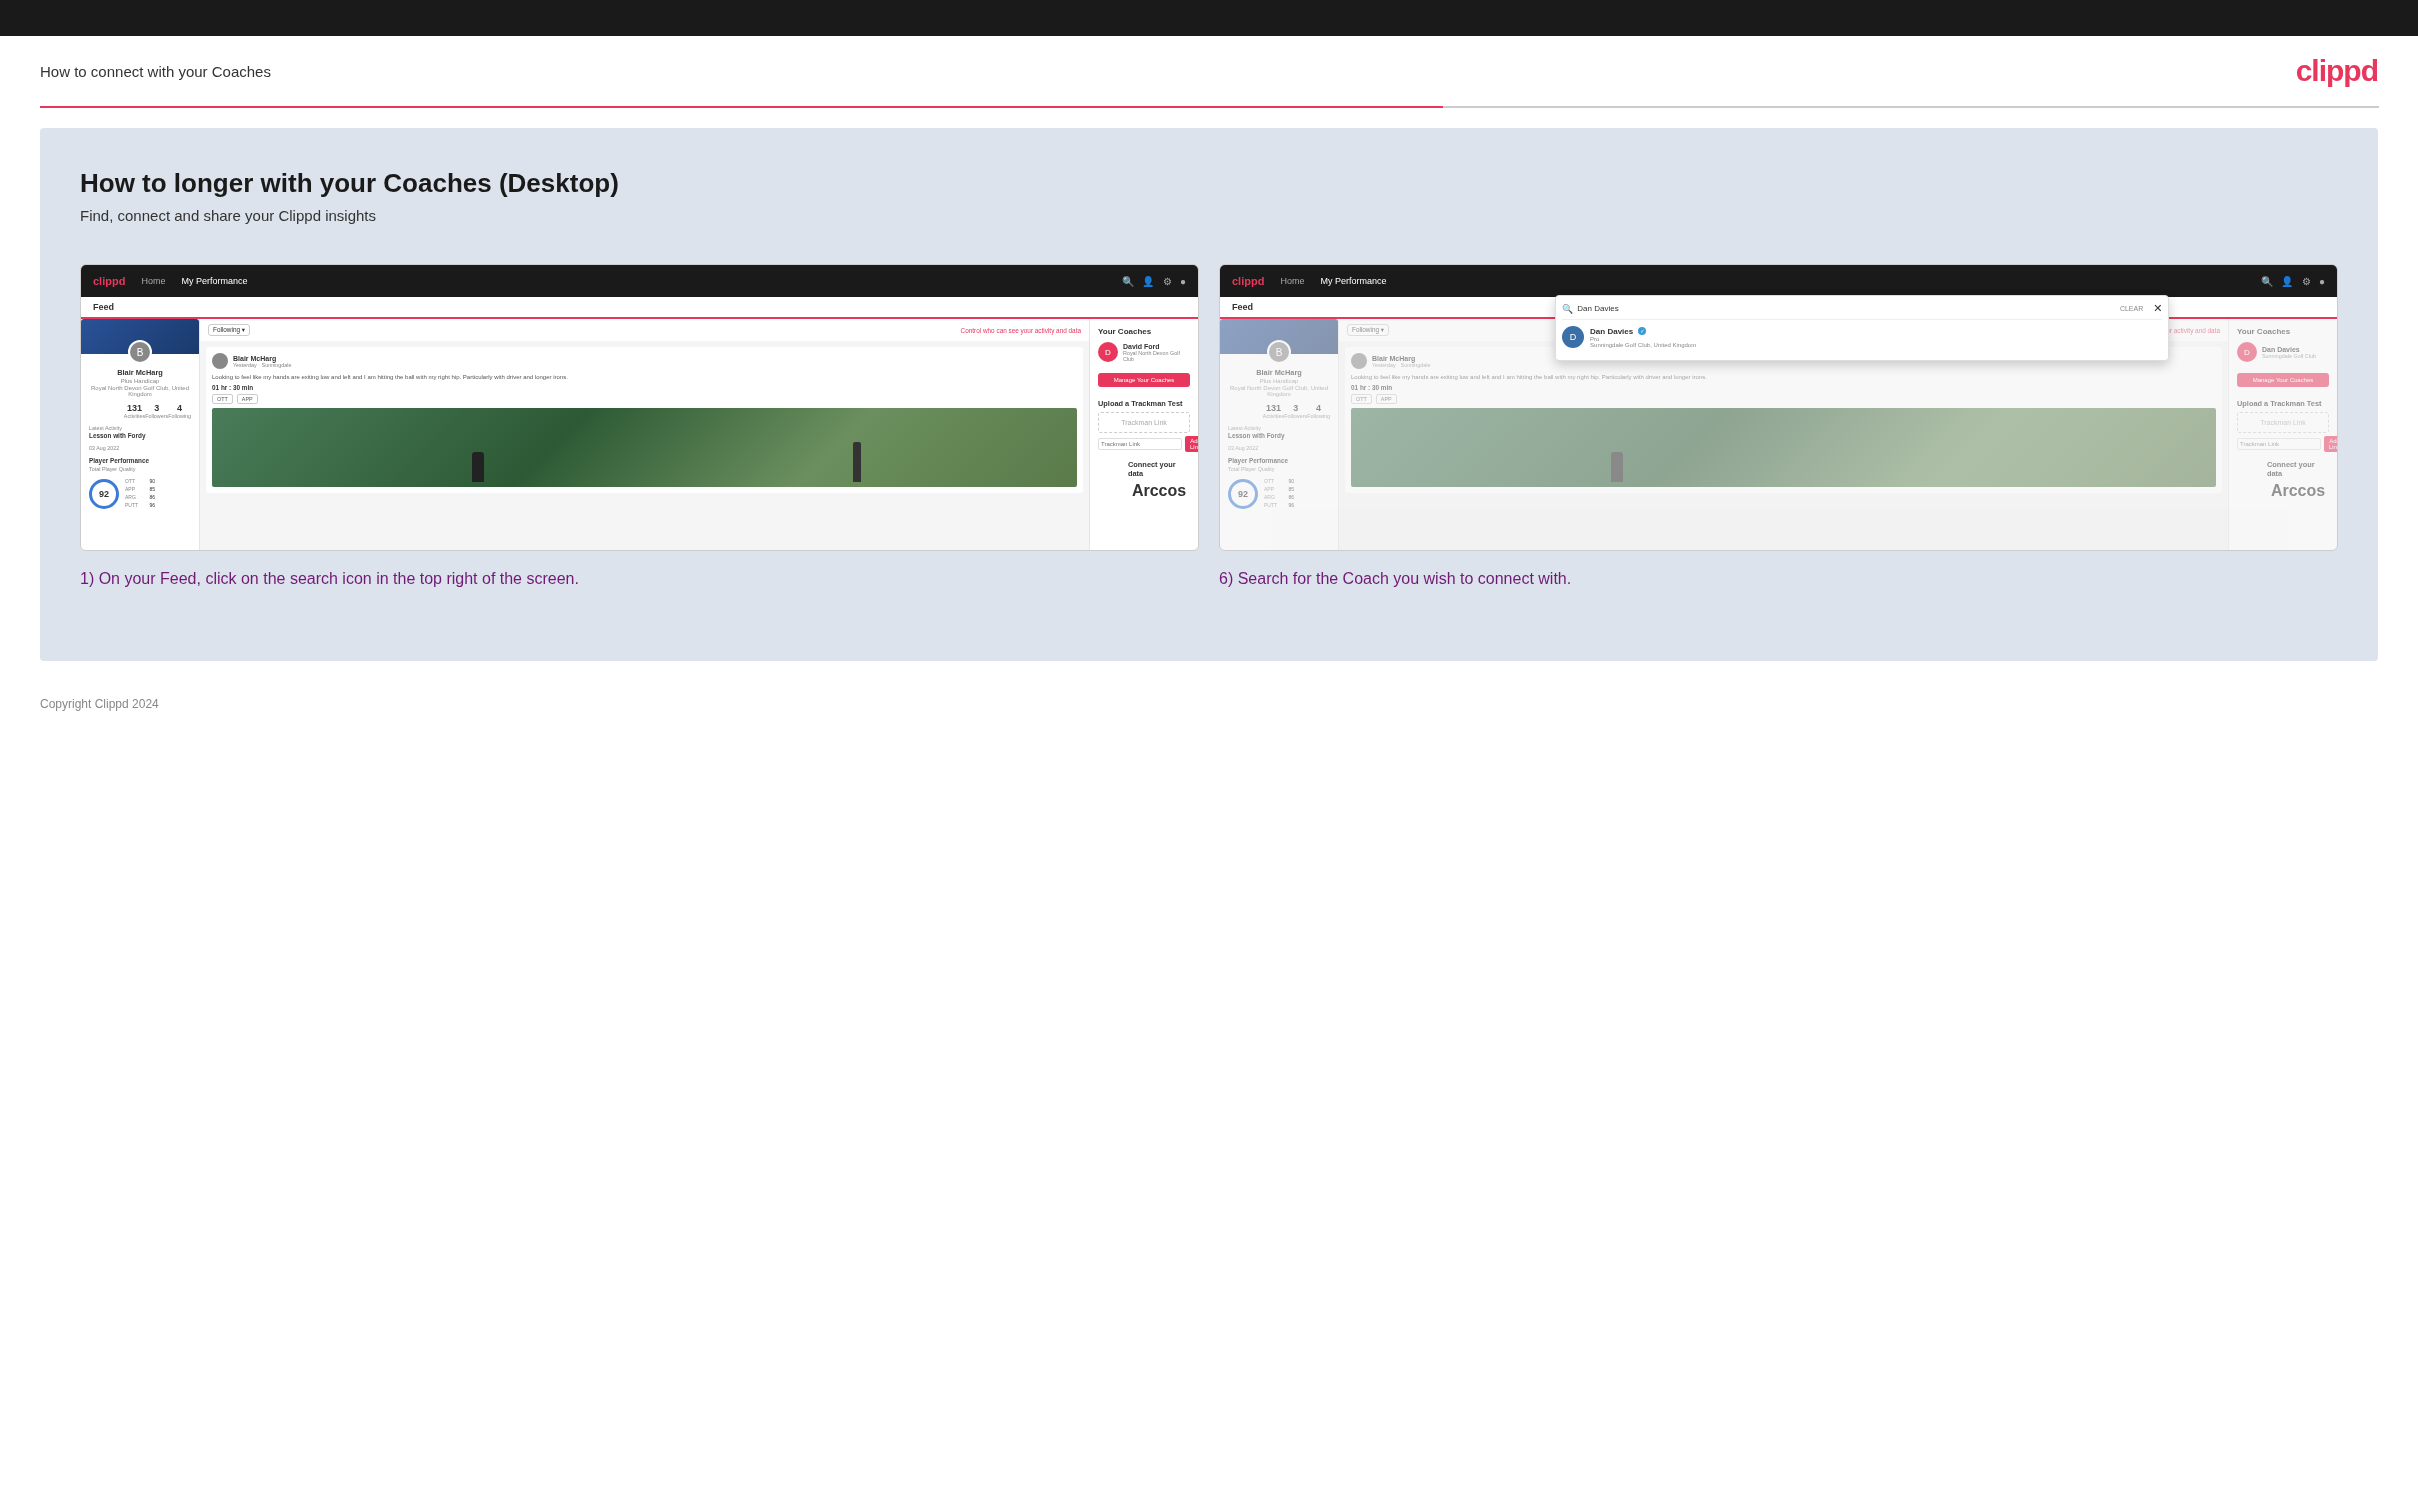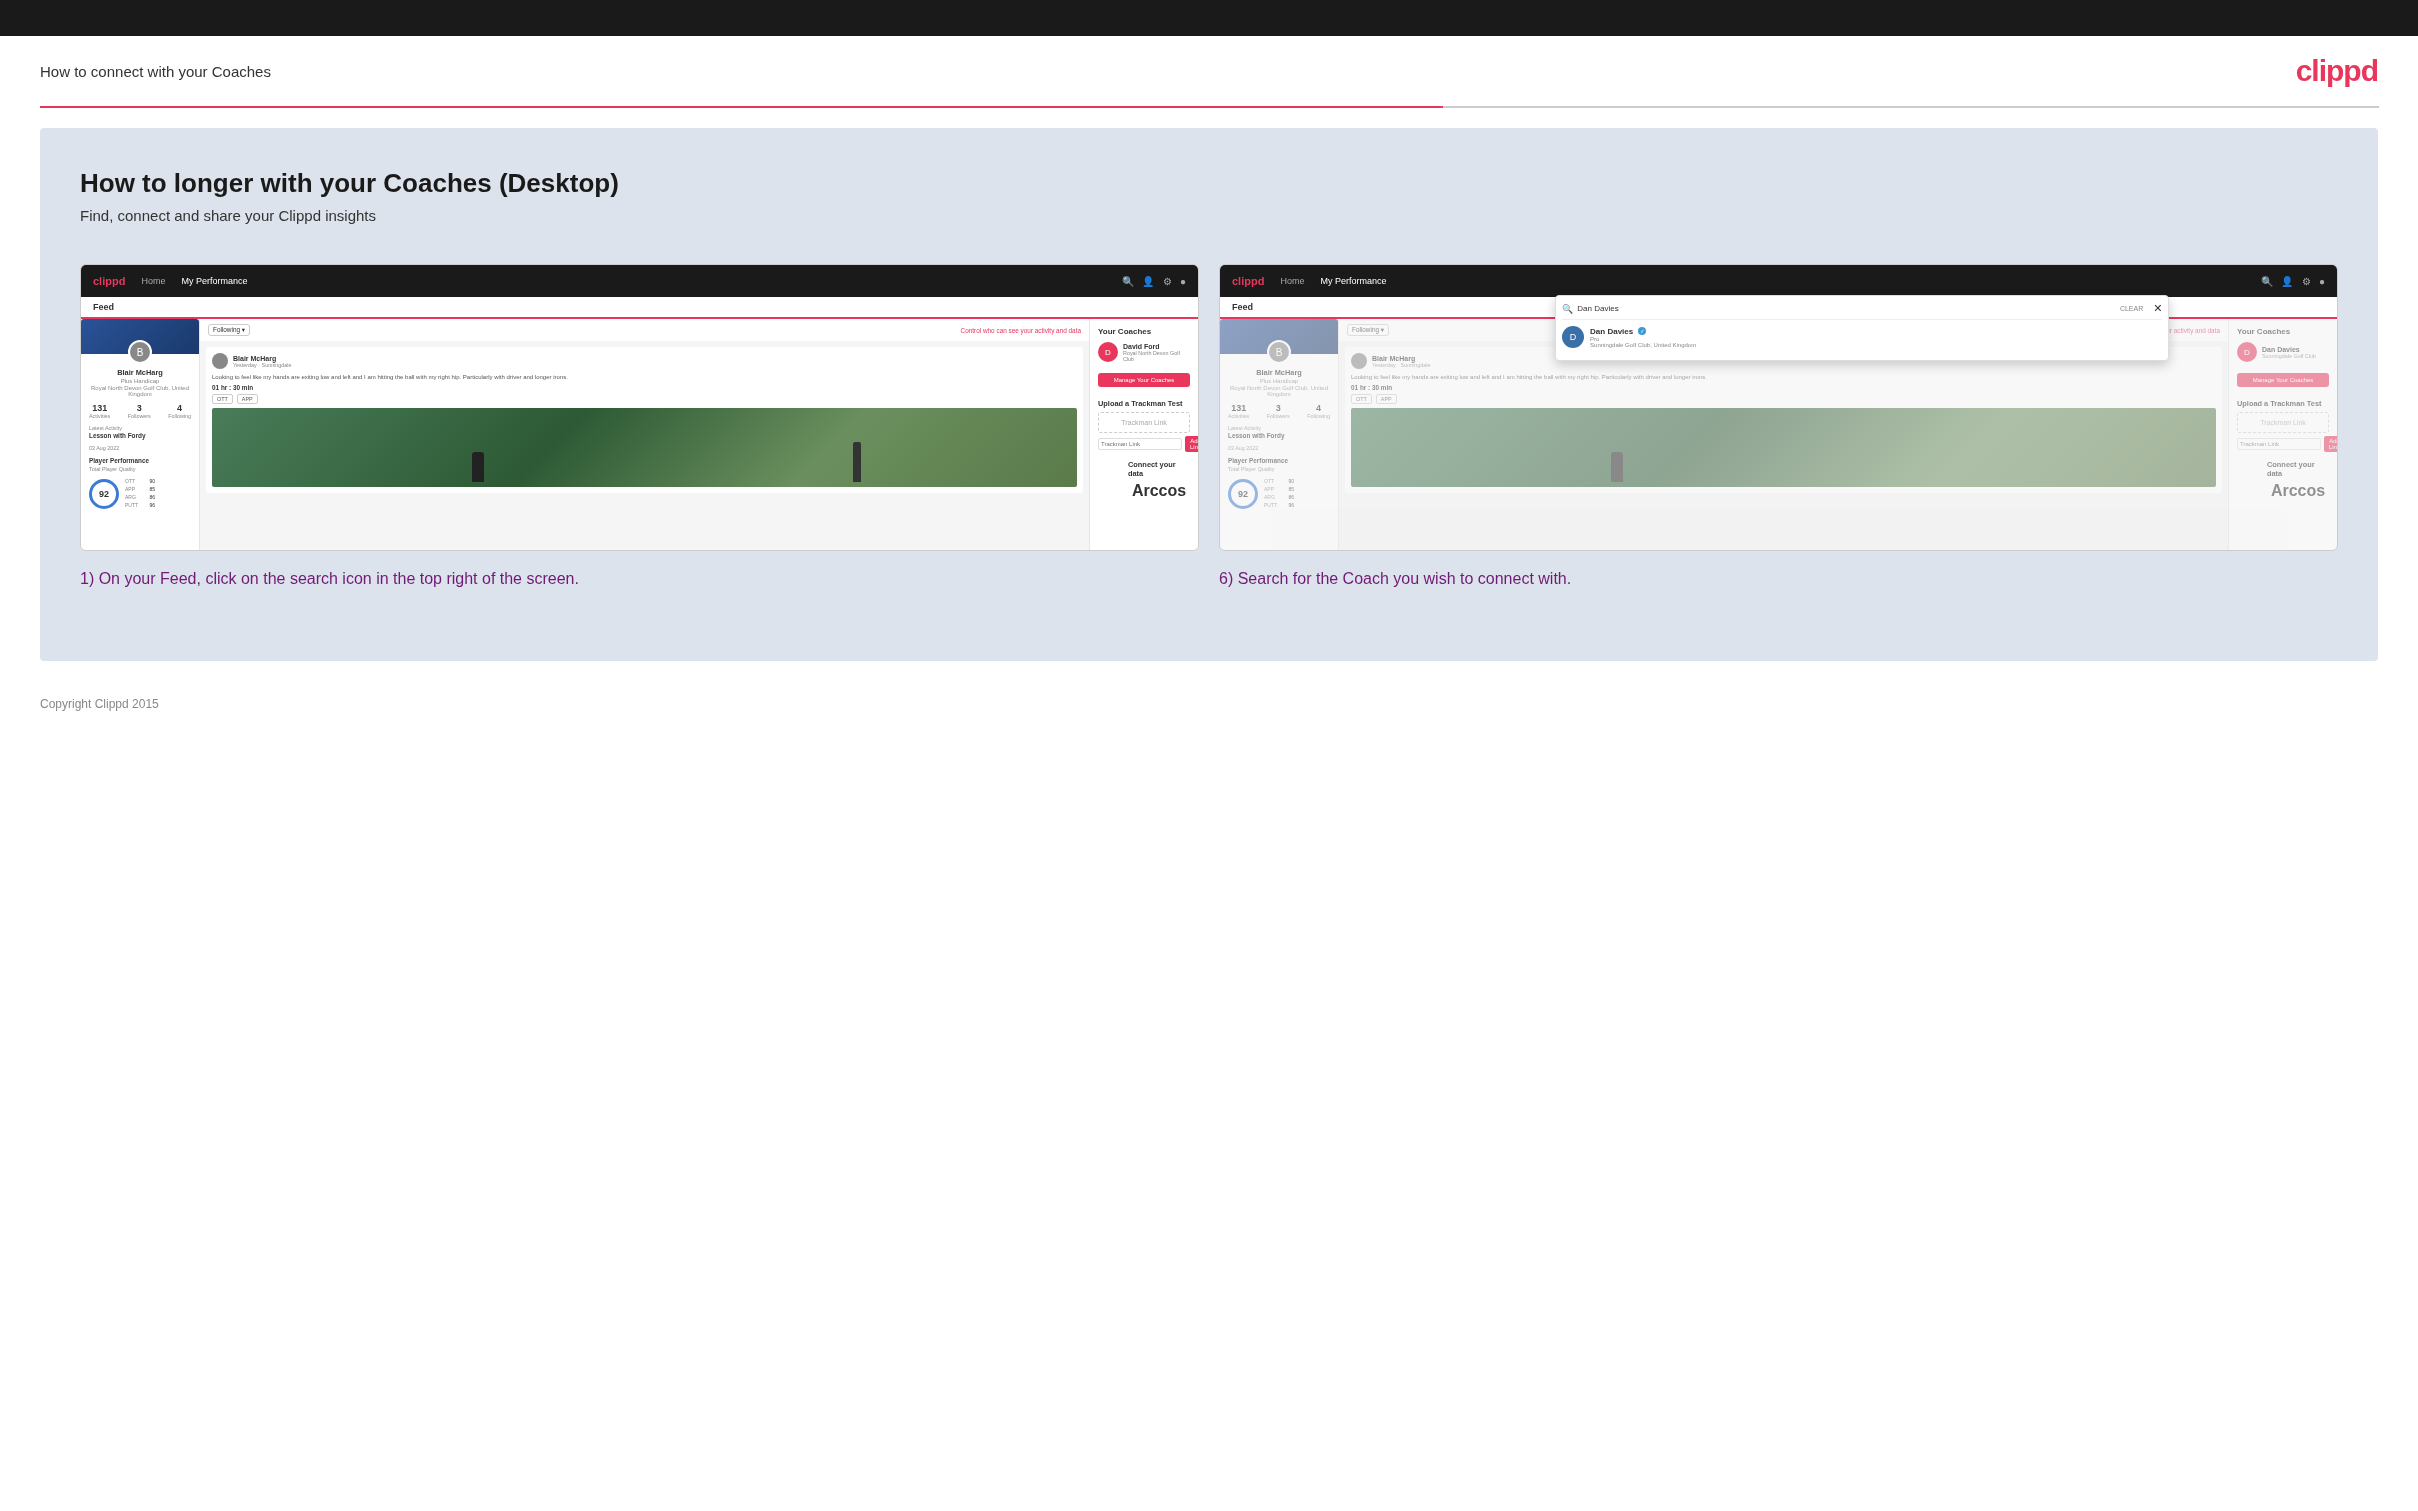--- a/index.html
+++ b/index.html
@@ -195,21 +195,21 @@
     }
 
     .profile-subtitle {
       font-size: 6px;
       color: #888;
       margin-top: 1px;
     }
 
     .profile-stats {
       display: flex;
-      justify-content: space-between;
+      justify-content: flex-end;
       margin-top: 6px;
     }
 
     .stat-item {
       text-align: center;
     }
 
     .stat-val {
       font-size: 9px;
       font-weight: 700;
@@ -915,15 +915,15 @@
           </div>
         </div>
       </div>
       <div class="step-desc">6) Search for the Coach you wish to connect with.</div>
     </div>
 
   </div>
 </div>
 
 <div class="footer">
-  <span>Copyright Clippd 2015</span>
+  <span>Copyright Clippd 2024</span>
 </div>
 
 
 </body></html>

